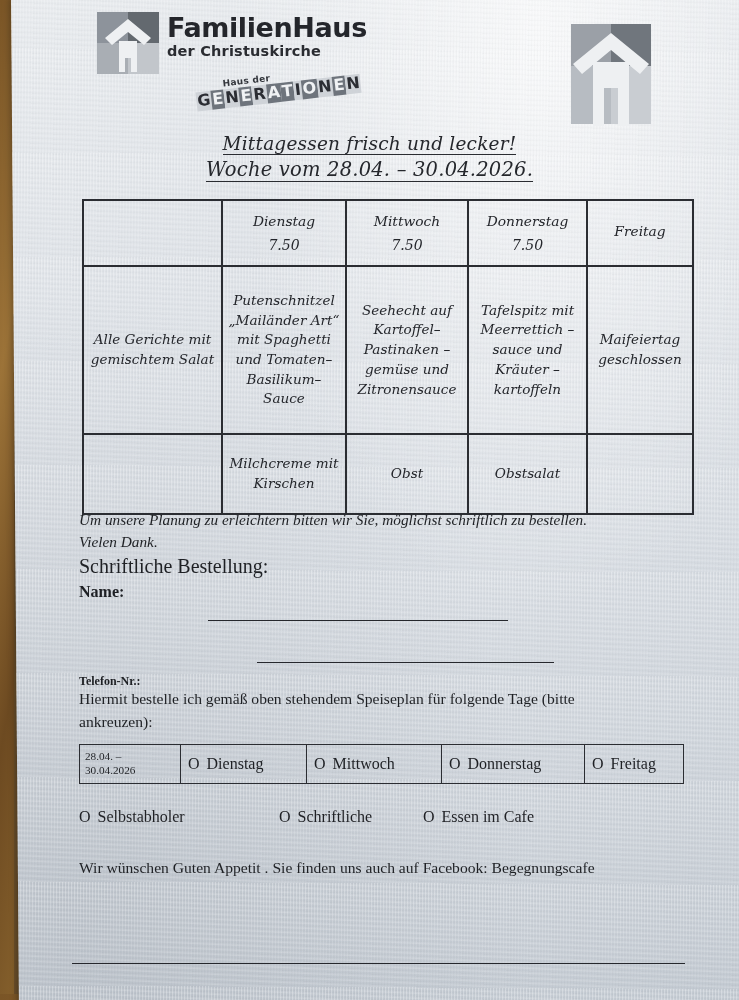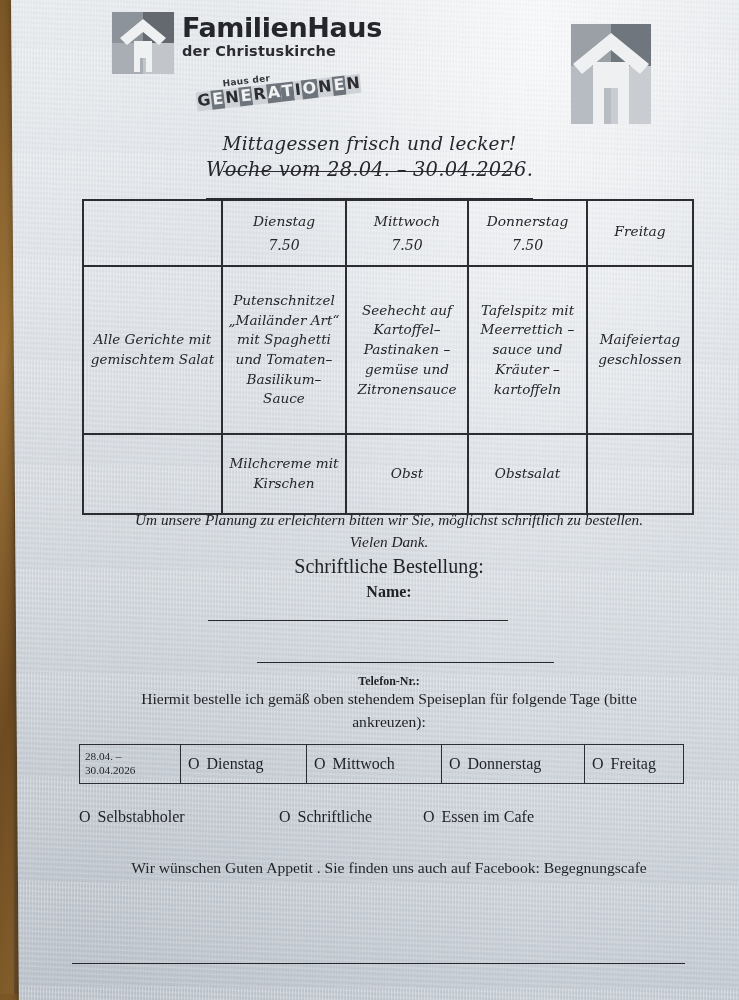--- a/index.html
+++ b/index.html
@@ -68,21 +68,21 @@
   .content {
     position: absolute;
     inset: 0;
     z-index: 2;
     color: #1f2024;
   }
 
   
   .logo-left {
     position: absolute;
-    left: 112px;
+    left: 97px;
     top: 12px;
     width: 220px;
     height: 72px;
   }
   .logo-mark {
     position: absolute;
     left: 0; top: 0;
     width: 62px;
     height: 62px;
   }
@@ -163,21 +163,21 @@
   .title-line {
     font-family: "DejaVu Serif", serif;
     font-style: italic;
     font-size: 18.5px;
     letter-spacing: 0.2px;
     color: #25272c;
     line-height: 1.38;
   }
   .title-line span {
     border-bottom: 1.4px solid #2a2c31;
-    padding-bottom: 17px;
+    padding-bottom: 0;
   }
   .title-line.second {
     font-size: 19.5px;
   }
 
   
   .menu-table {
     position: absolute;
     left: 82px;
     top: 199px;
@@ -214,21 +214,20 @@
   .col-c { width: 122px; }
   .col-d { width: 119px; }
   .col-e { width: 106px; }
 
   
   .copy {
     position: absolute;
     left: 79px;
     width: 620px;
     color: #1e2024;
-    text-align: center;
   }
   .note {
     top: 509px;
     font-style: italic;
     font-size: 15.3px;
     line-height: 1.42;
   }
   .h-sub {
     top: 554px;
     font-size: 20px;

